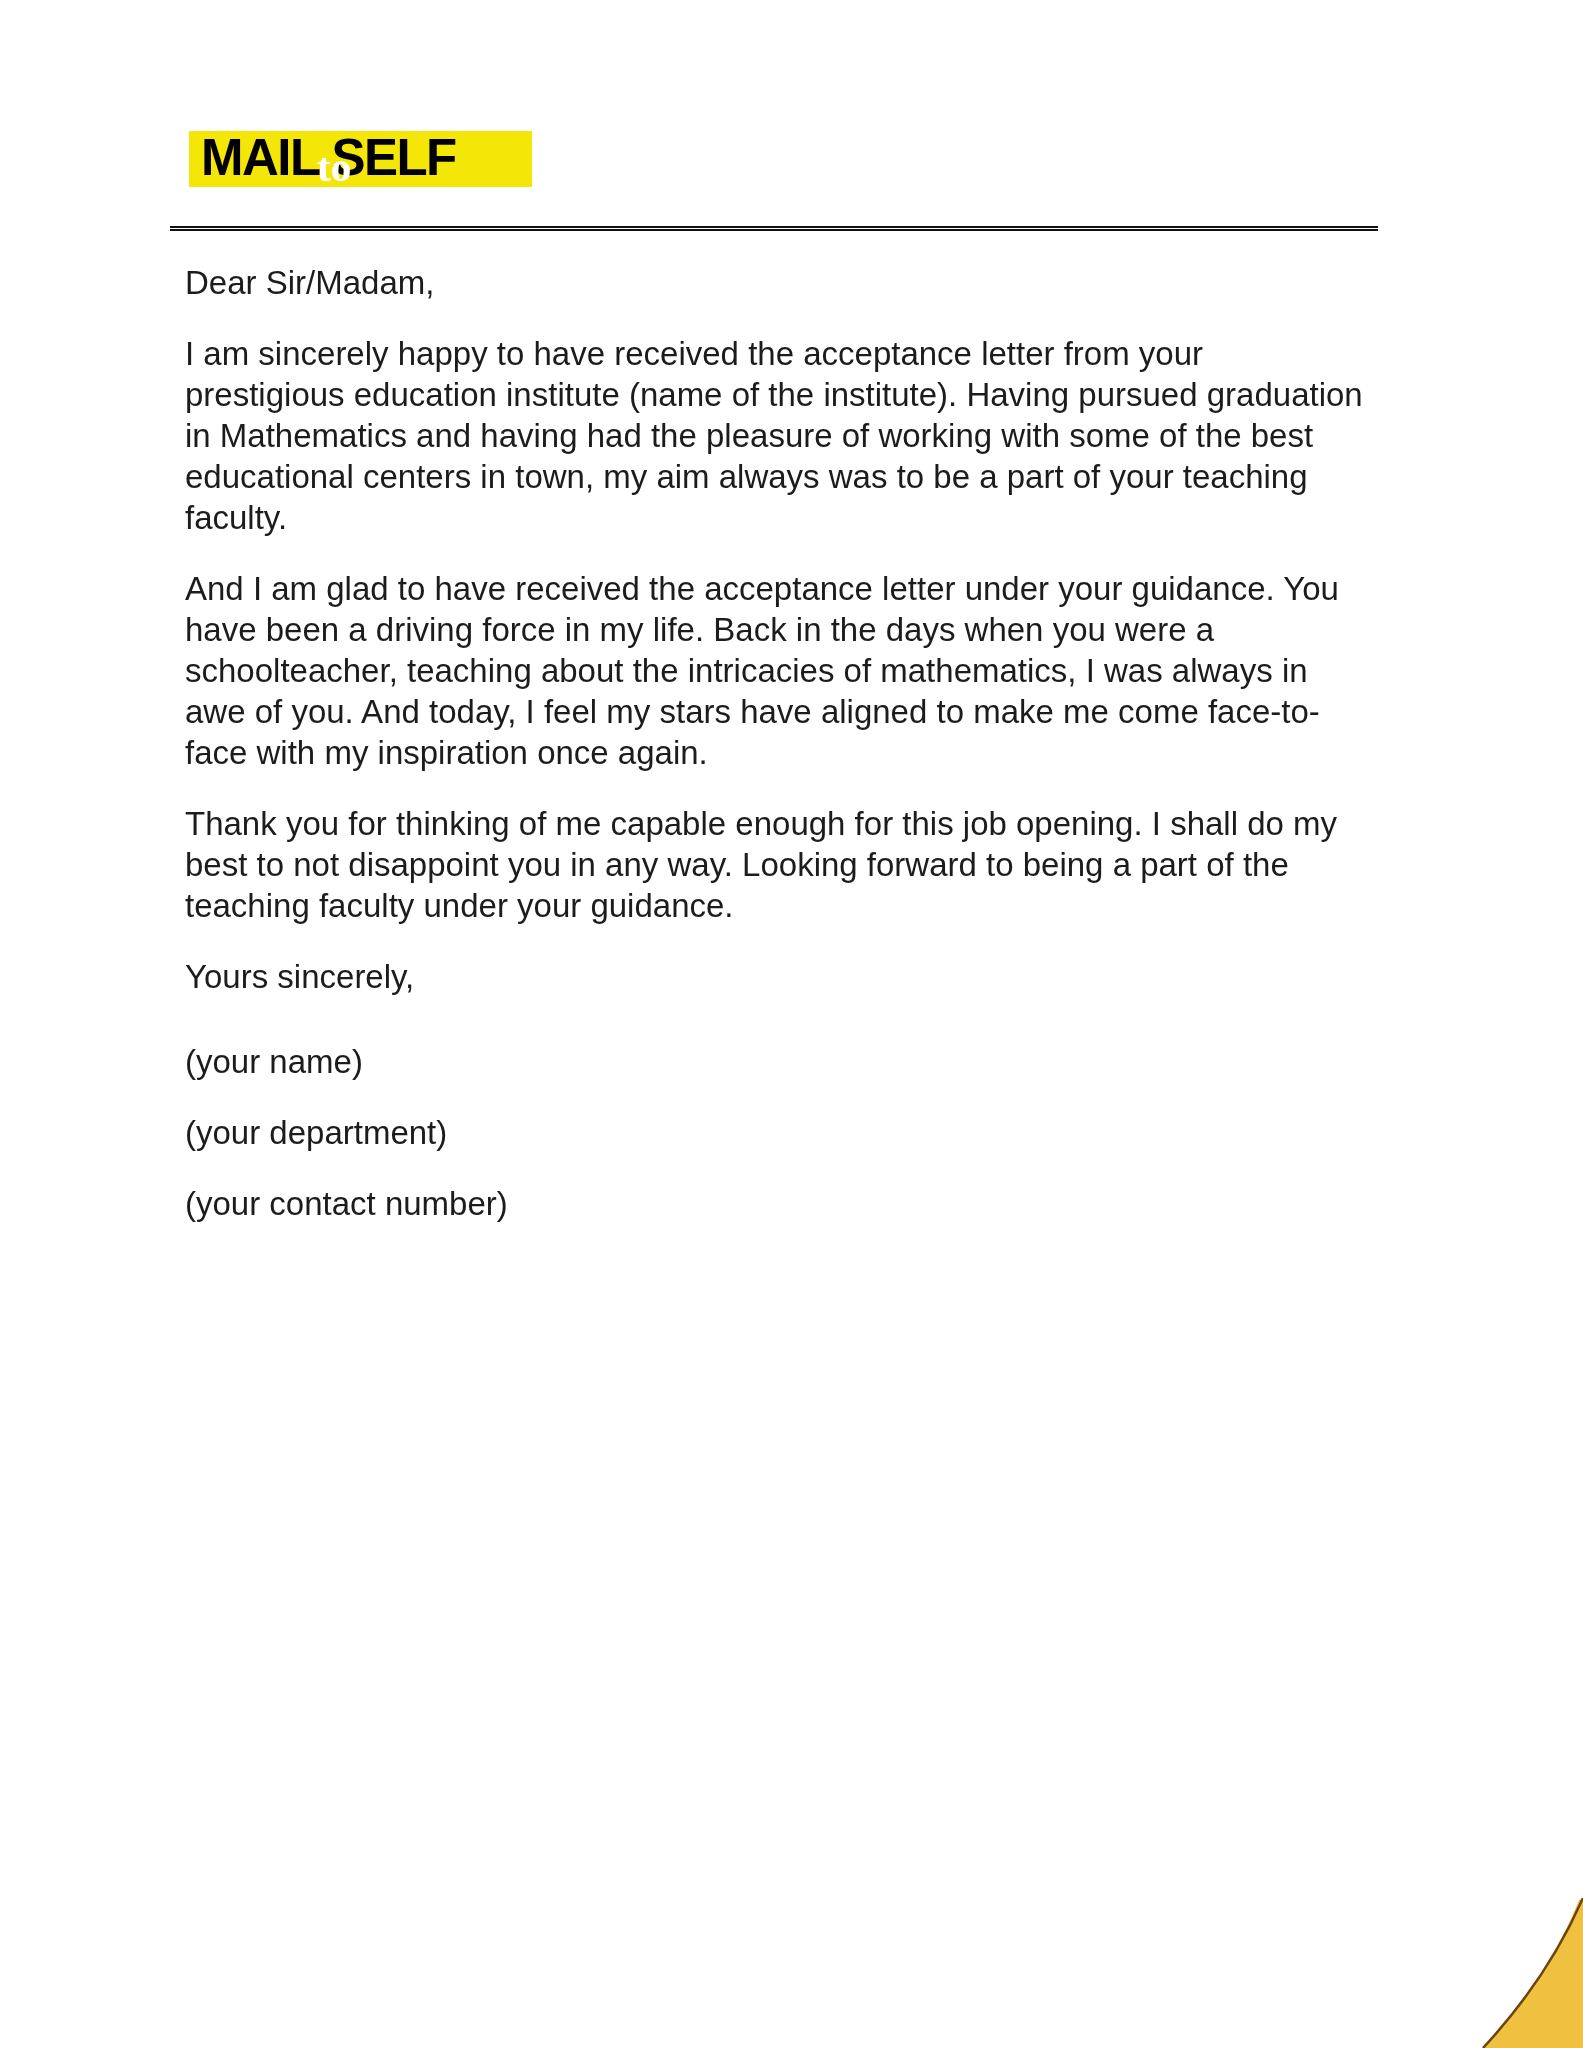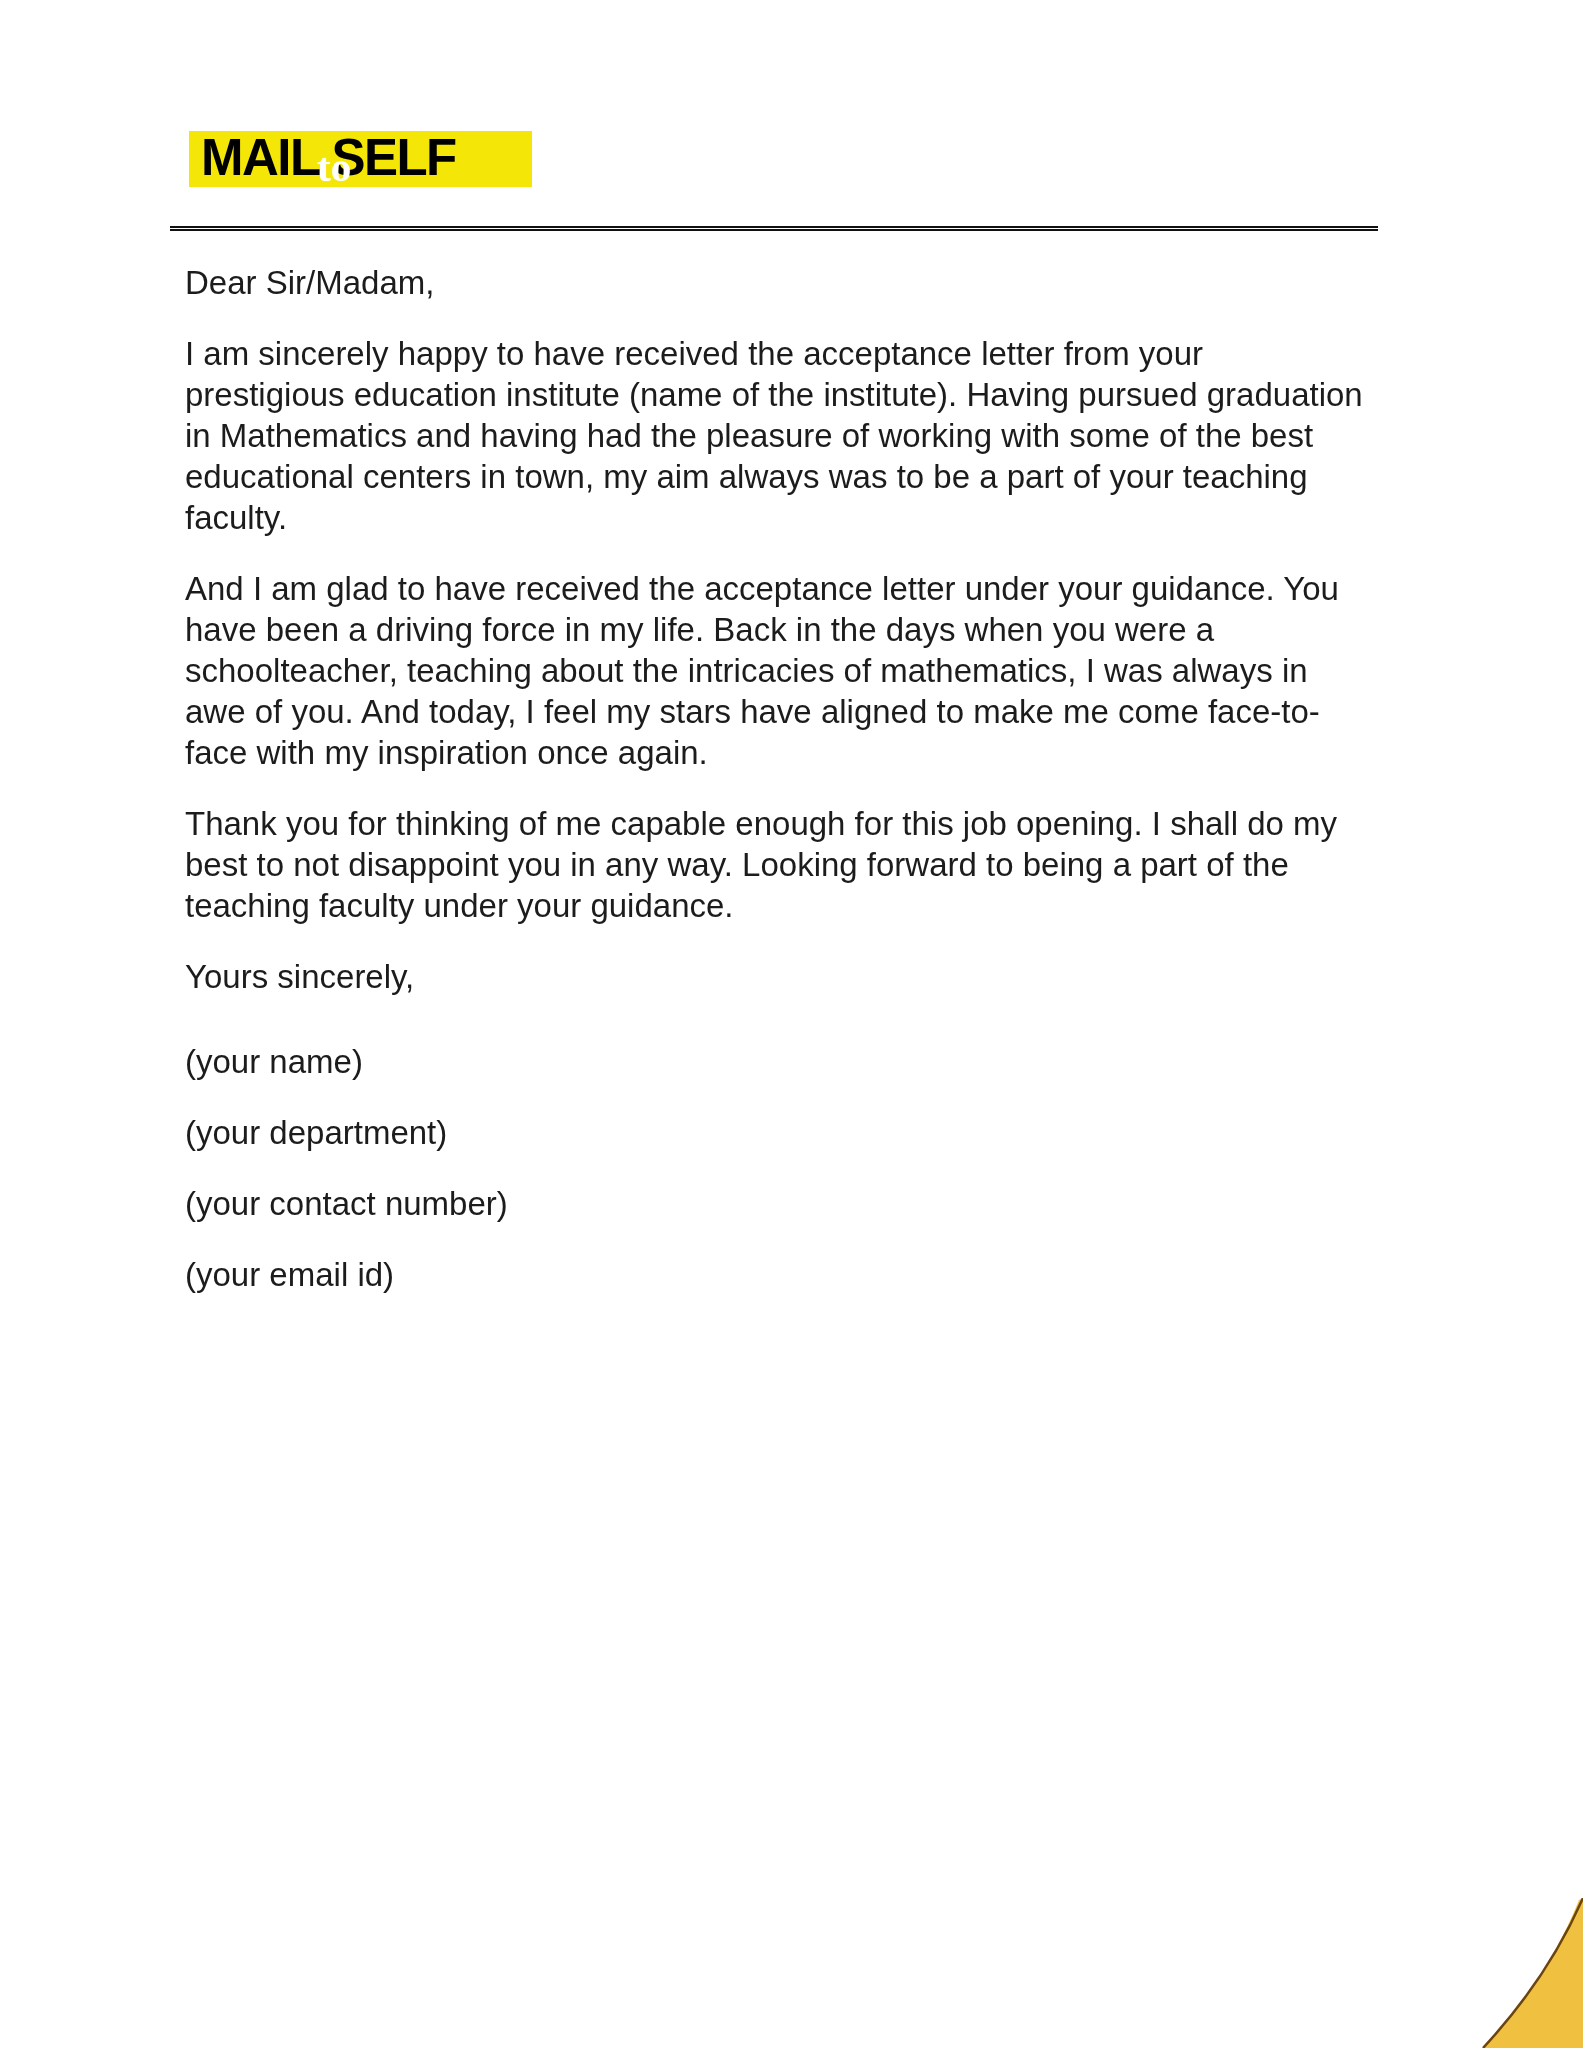--- a/index.html
+++ b/index.html
@@ -142,21 +142,20 @@
     <p class="para">Thank you for thinking of me capable enough for this job opening. I shall do my best to not disappoint you in any way. Looking forward to being a part of the teaching faculty under your guidance.</p>
 
     <p class="signoff">Yours sincerely,</p>
 
     <p class="sigline">(your name)</p>
 
     <p class="sigline">(your department)</p>
 
     <p class="sigline">(your contact number)</p>
 
-    <p class="sigline">(your email id)</p>
 
   </div>
 
   <svg class="corner-wedge" viewBox="0 0 130 150" preserveAspectRatio="none">
     <path d="M130,0 L130,150 L30,150 Q95,80 126,2 Z" fill="#f0c040"></path>
     <path d="M130,0 Q95,80 30,150" fill="none" stroke="#6b4410" stroke-width="2.5"></path>
   </svg>
 
 </div>
 

